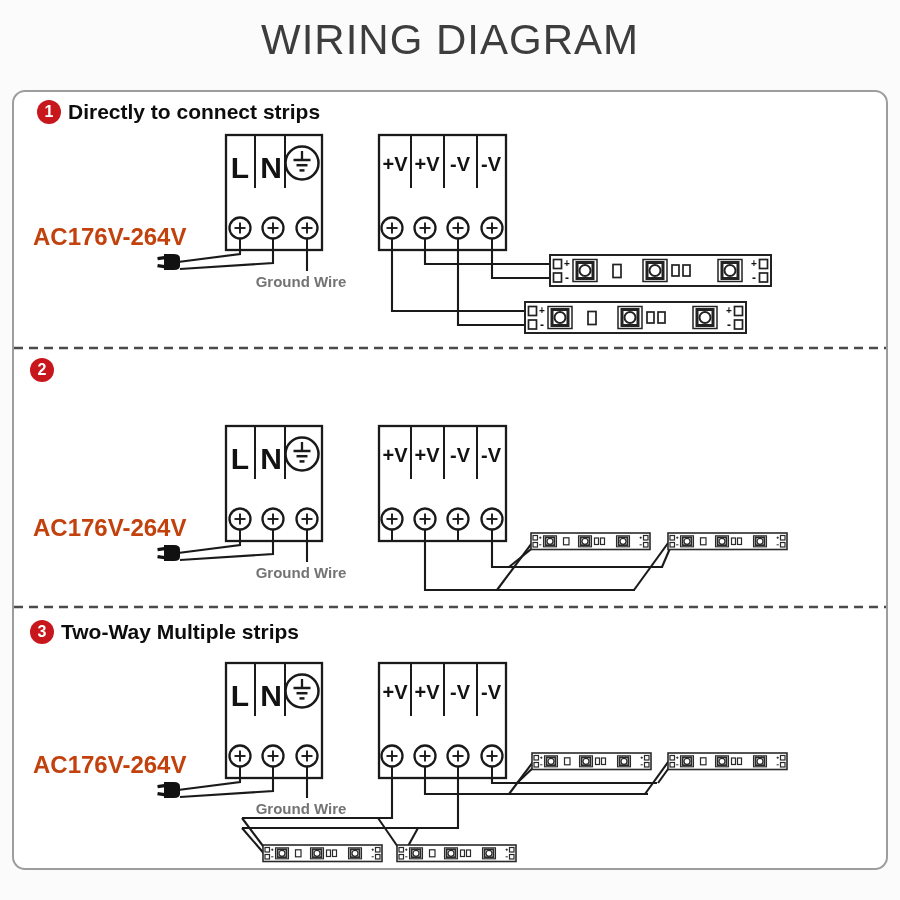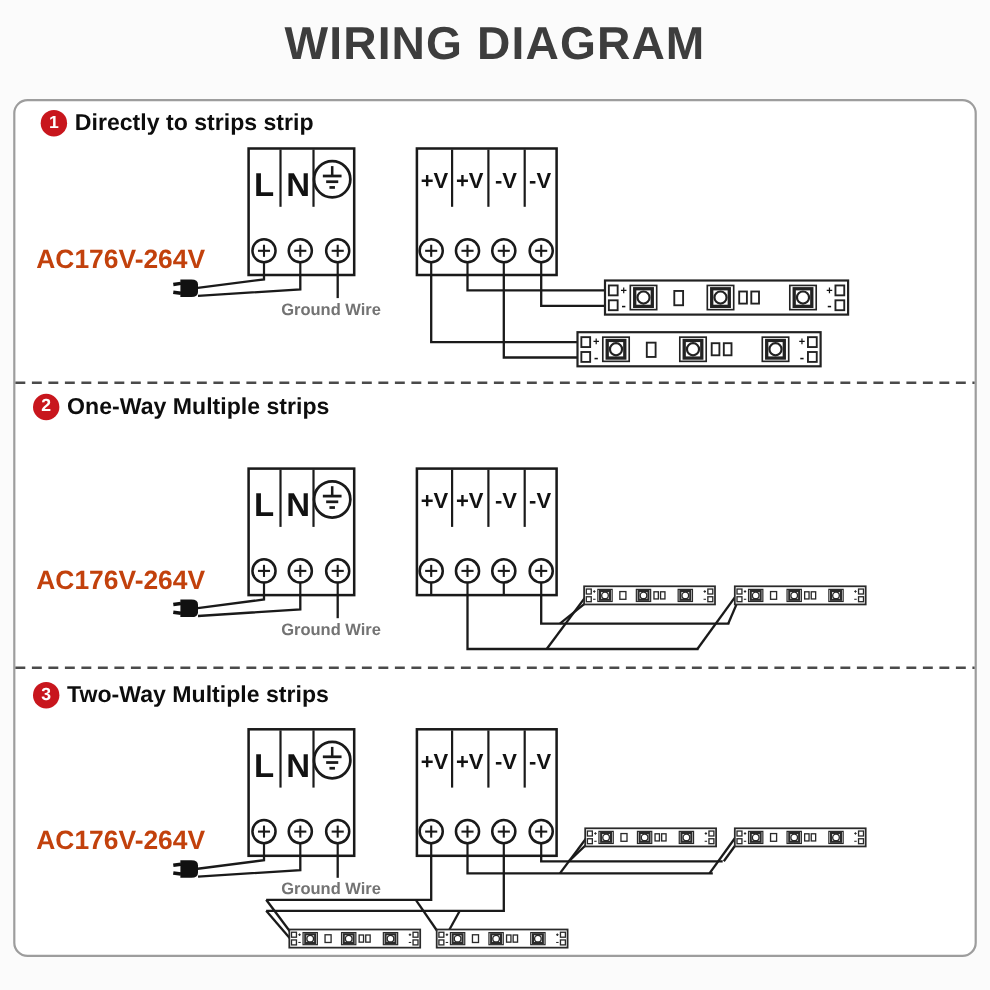--- a/index.html
+++ b/index.html
@@ -4,21 +4,21 @@
 <style>
   html,body{margin:0;padding:0;}
   body{
     width:900px;height:900px;position:relative;
     background:#fbfbfb;
     font-family:"Liberation Sans", sans-serif;
     overflow:hidden;
   }
   .title{
     position:absolute;left:0;top:16px;width:900px;
-    text-align:center;font-size:42px;font-weight:bold;
+    text-align:center;font-size:42px;font-weight:normal;
     letter-spacing:1px;color:#3d3d3d;
   }
   svg{position:absolute;left:0;top:0;}
   svg text{font-family:"Liberation Sans", sans-serif;fill:#121212;}
   .sec-head{
     position:absolute;display:flex;align-items:center;gap:7px;height:25px;
   }
   .sec-num{
     width:24px;height:24px;border-radius:50%;background:#c8161d;
     color:#fff;font-size:16px;font-weight:bold;display:flex;
@@ -224,25 +224,24 @@
       <use href="#g-dcblock" x="379" y="663"></use>
       <use href="#g-smallstrip" x="532" y="753"></use>
       <use href="#g-smallstrip" x="668" y="753"></use>
       <use href="#g-smallstrip" x="263" y="845"></use>
       <use href="#g-smallstrip" x="397" y="845"></use>
     </g>
   </svg>
 
   <div class="sec-head" style="left:37px;top:99px;">
     <span class="sec-num">1</span>
-    <span class="sec-label">Directly to strips strip</span>
+    <span class="sec-label">Directly to connect strips</span>
   </div>
   <div class="sec-head" style="left:30px;top:357px;">
     <span class="sec-num">2</span>
-    <span class="sec-label">One-Way Multiple strips</span>
   </div>
   <div class="sec-head" style="left:30px;top:619px;">
     <span class="sec-num">3</span>
     <span class="sec-label">Two-Way Multiple strips</span>
   </div>
 
   <div class="ac-label" style="top:223px;">AC176V-264V</div>
   <div class="ac-label" style="top:514px;">AC176V-264V</div>
   <div class="ac-label" style="top:751px;">AC176V-264V</div>
 

